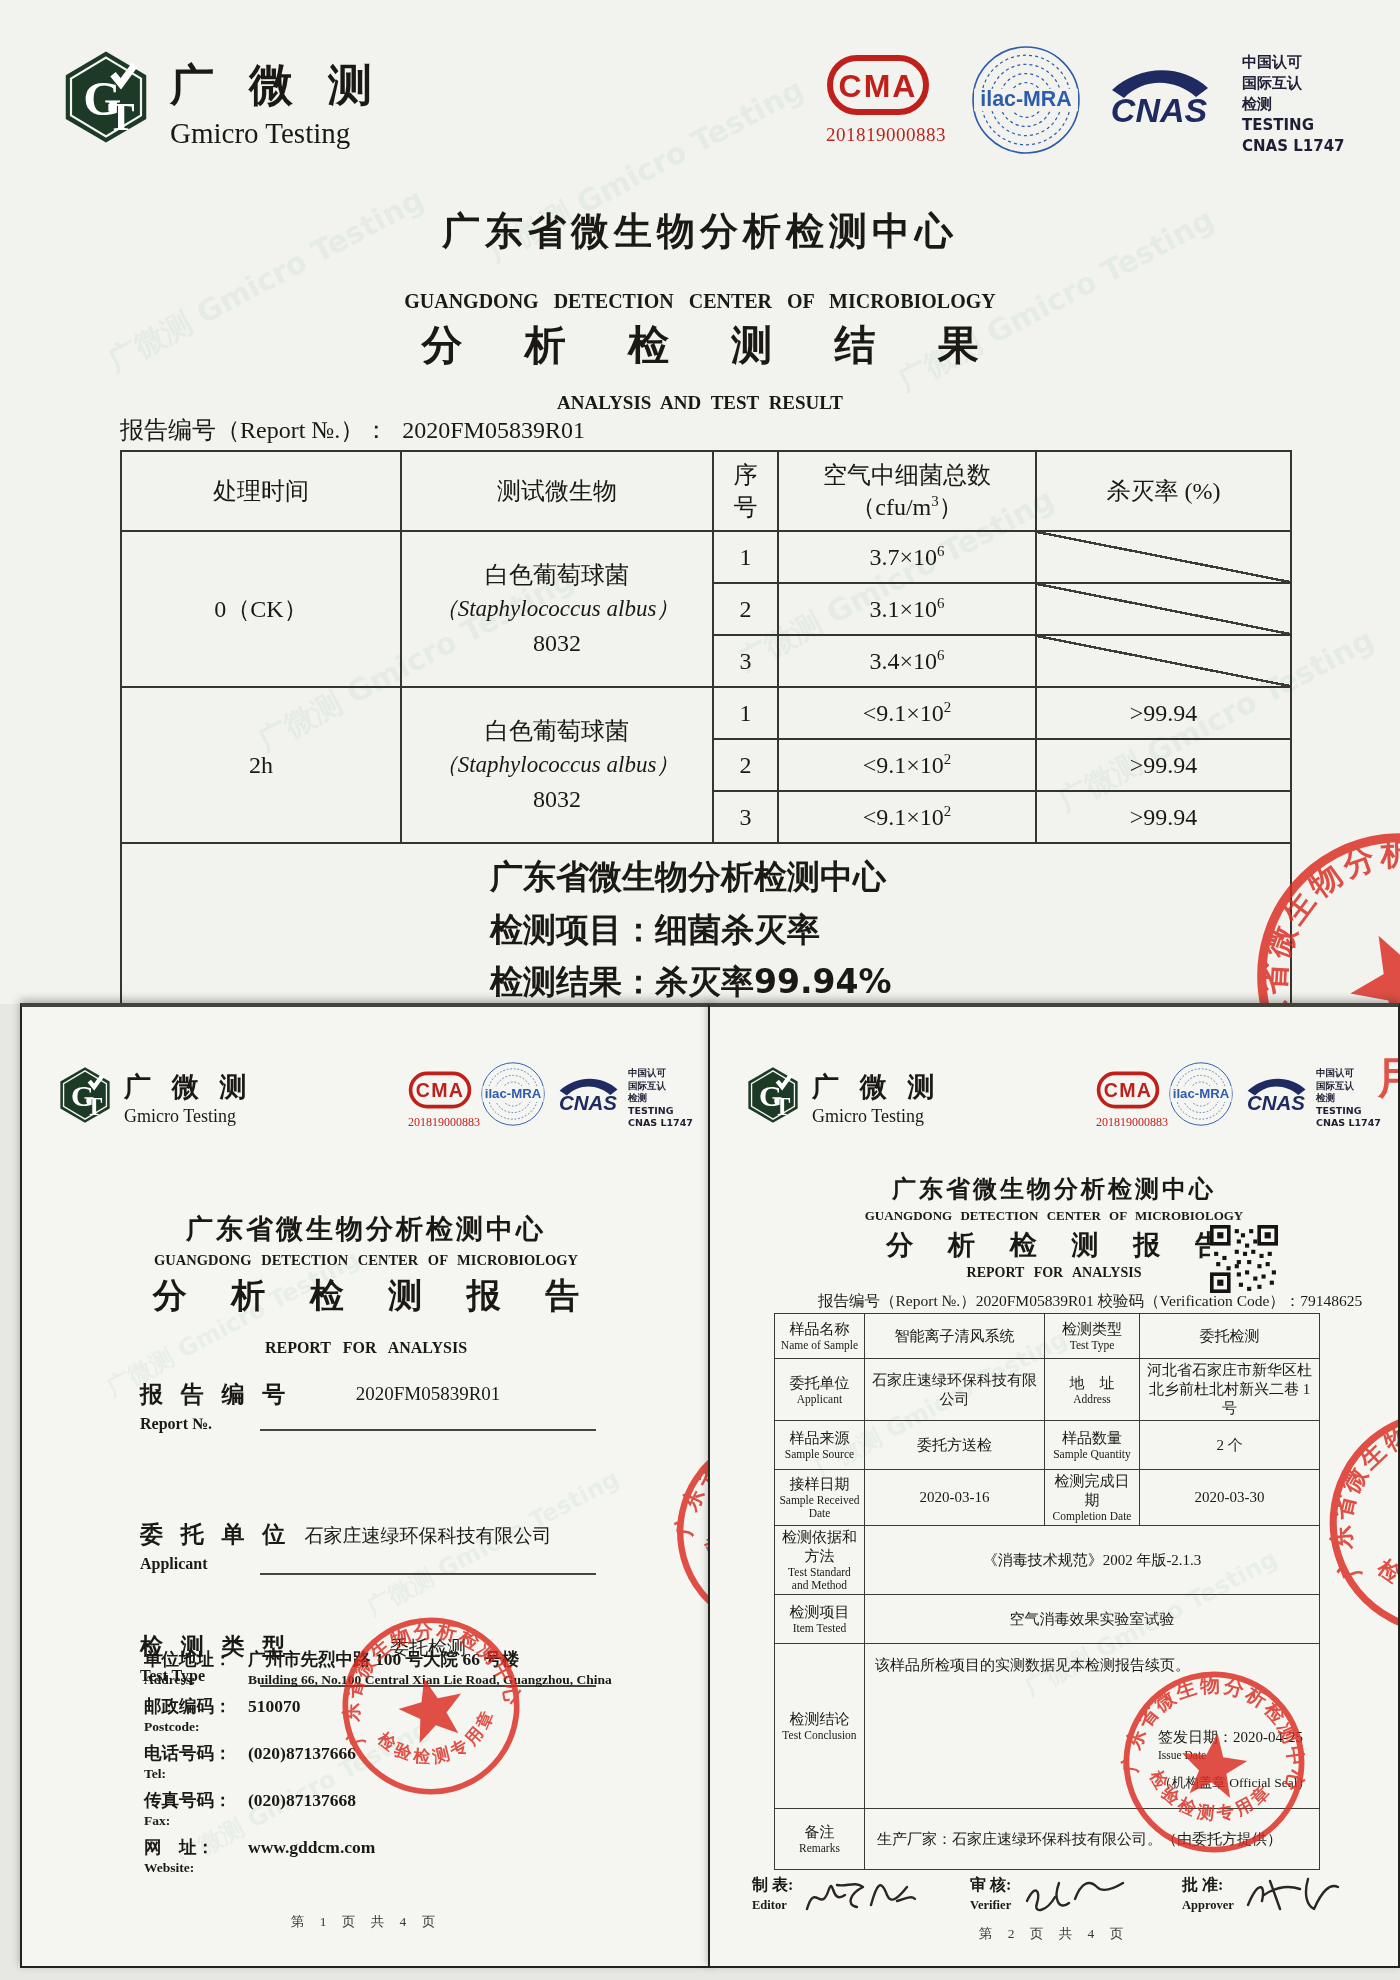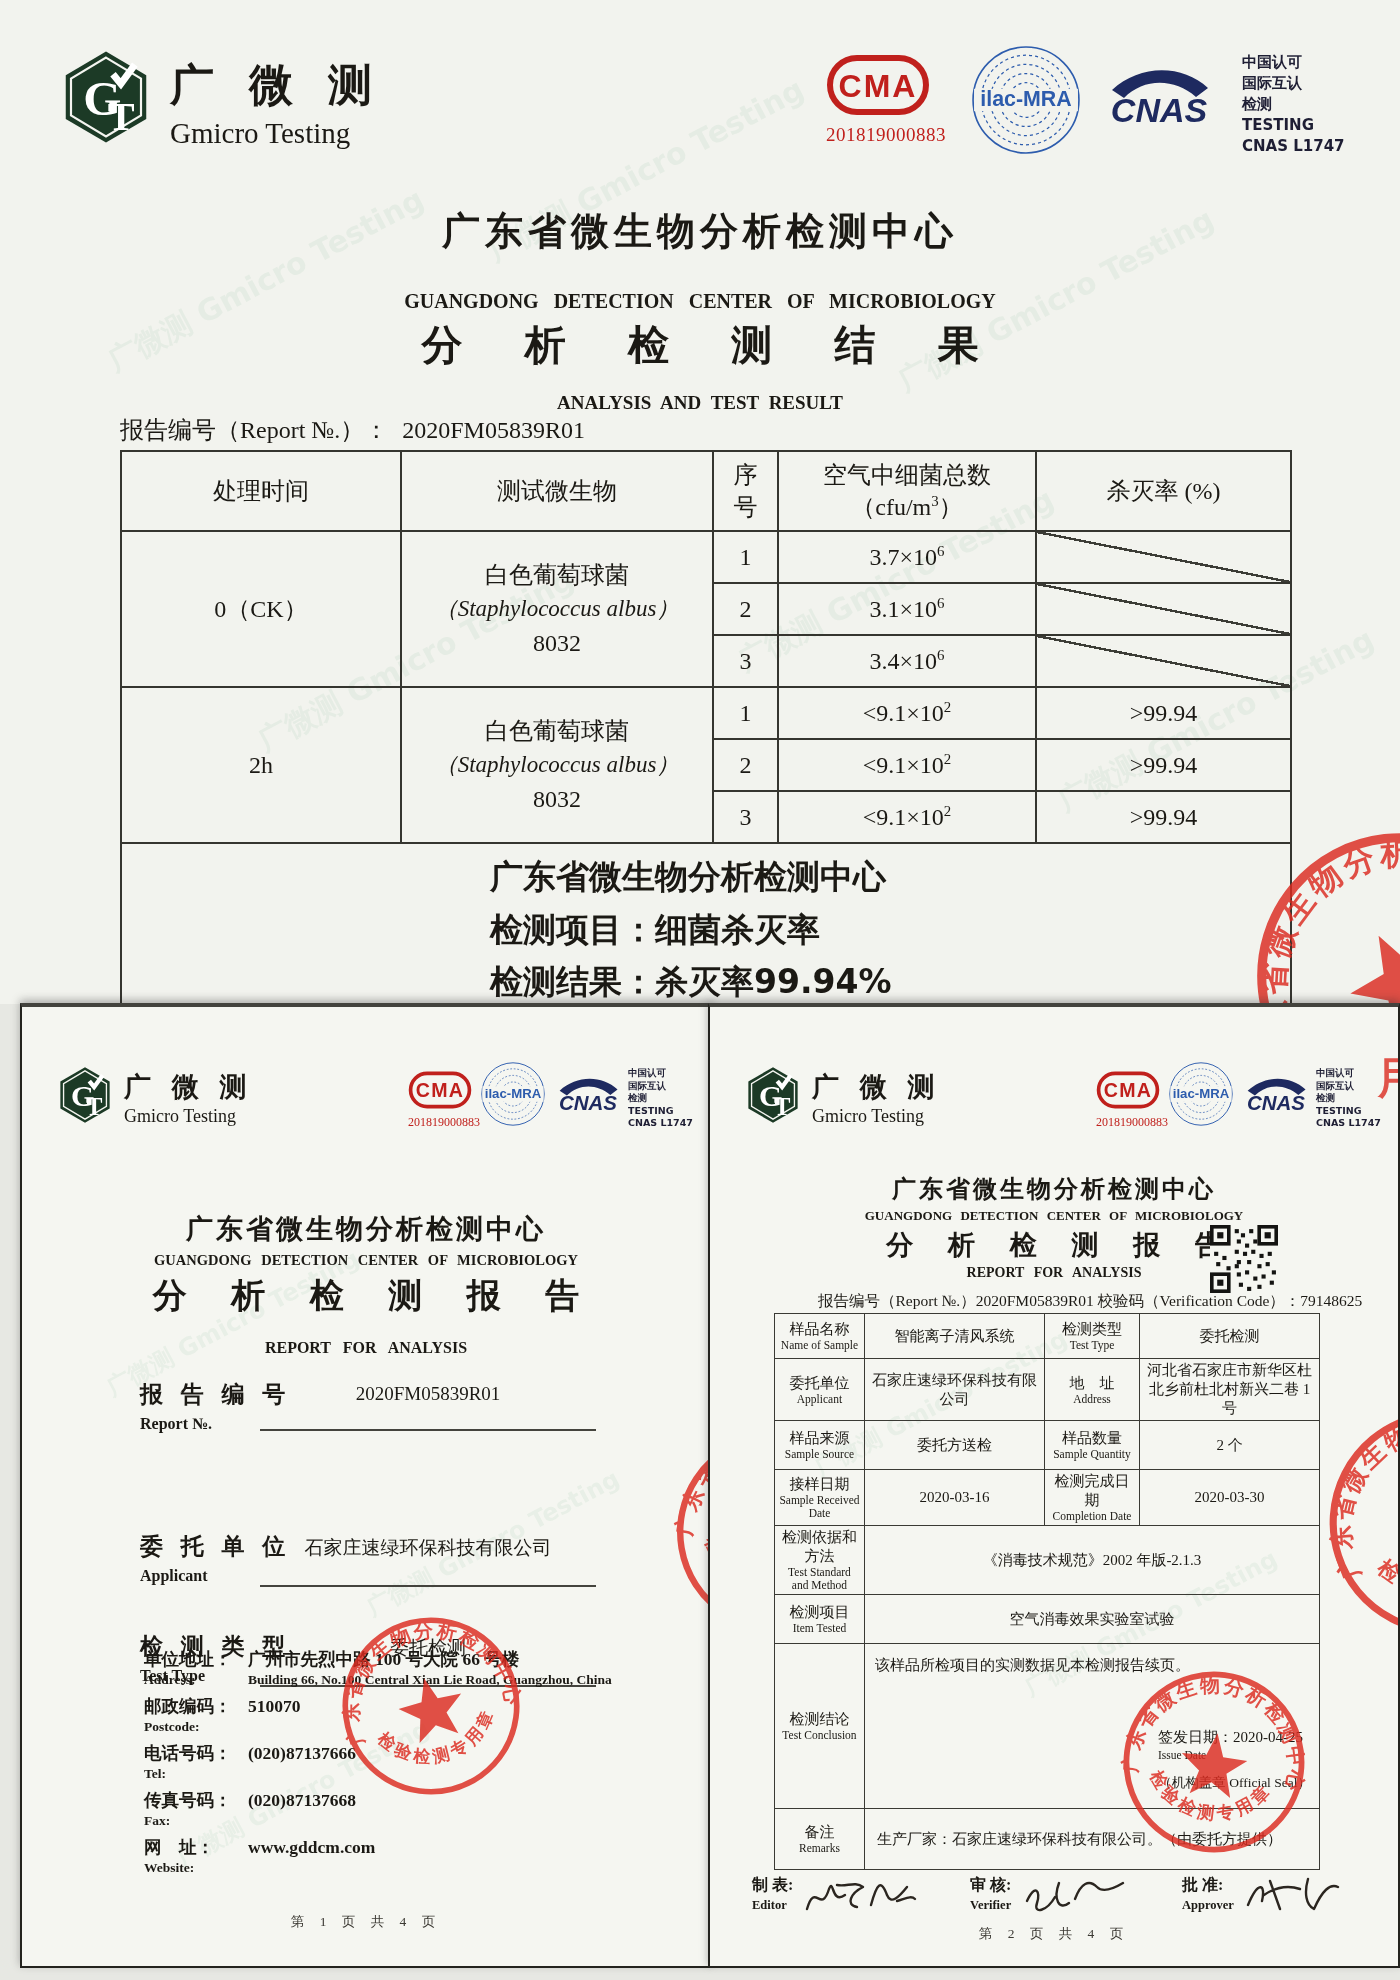--- a/index.html
+++ b/index.html
@@ -71,21 +71,21 @@
   .p1 .t-cn{top:266px;font-size:34px;font-weight:bold;letter-spacing:18px;text-indent:18px;}
   .p1 .t-en{top:332px;font-size:16px;font-weight:bold;word-spacing:8px;}
   .p2 .c-cn{top:166px;font-size:24px;font-weight:bold;letter-spacing:3px;}
   .p2 .c-en{top:201px;font-size:13px;font-weight:bold;word-spacing:5px;}
   .p2 .t-cn{top:220px;font-size:27px;font-weight:bold;letter-spacing:14px;text-indent:14px;}
   .p2 .t-en{top:258px;font-size:14px;font-weight:bold;word-spacing:6px;}
   .p2 .rep-line{left:64px;top:284px;font-size:15.5px;margin-left:44px;}
 
   
   .field{position:absolute;left:118px;width:470px;height:80px;}
-  .f0{top:372px;} .f1{top:456px;} .f2{top:524px;} .f3{top:624px;}
+  .f0{top:372px;} .f1{top:456px;} .f2{top:512px;} .f3{top:624px;}
   .f-cn{font-size:23px;font-weight:bold;letter-spacing:6px;}
   .f-en{font-size:16px;font-weight:bold;margin-top:5px;}
   .f-val{position:absolute;left:120px;top:4px;width:336px;text-align:center;font-size:19px;
          padding-bottom:24px;border-bottom:2px solid #44443e;}
 
   
   .contact{position:absolute;left:122px;top:634px;width:490px;}
   .c-row{display:flex;align-items:baseline;}
   .c-row .lb{width:104px;font-weight:bold;flex:none;}
   .c-row.cn{font-size:17.5px;line-height:21px;margin-top:8px;font-weight:bold;}

